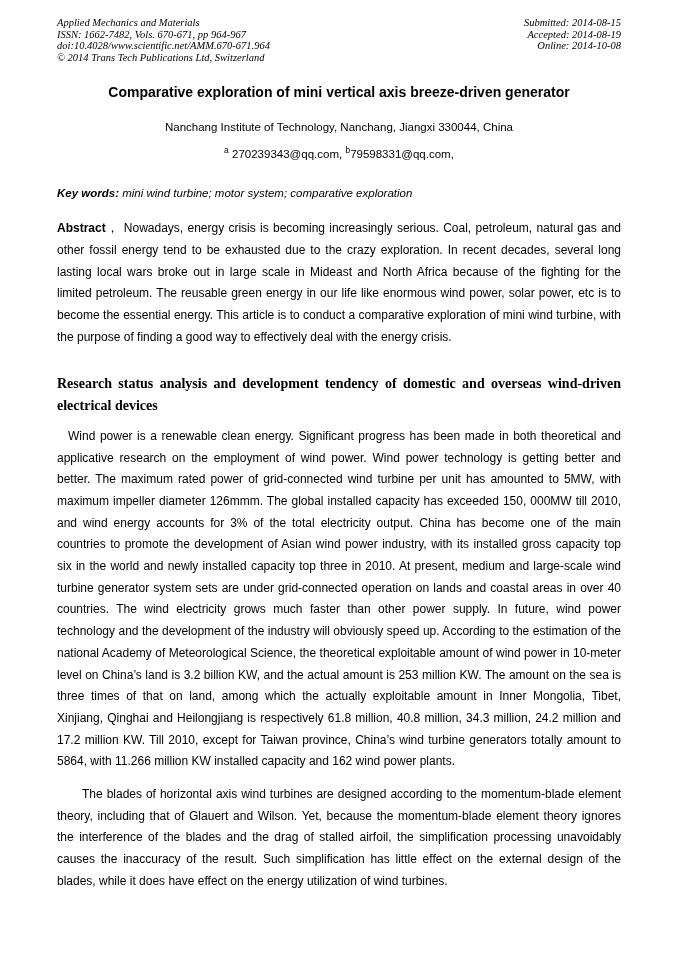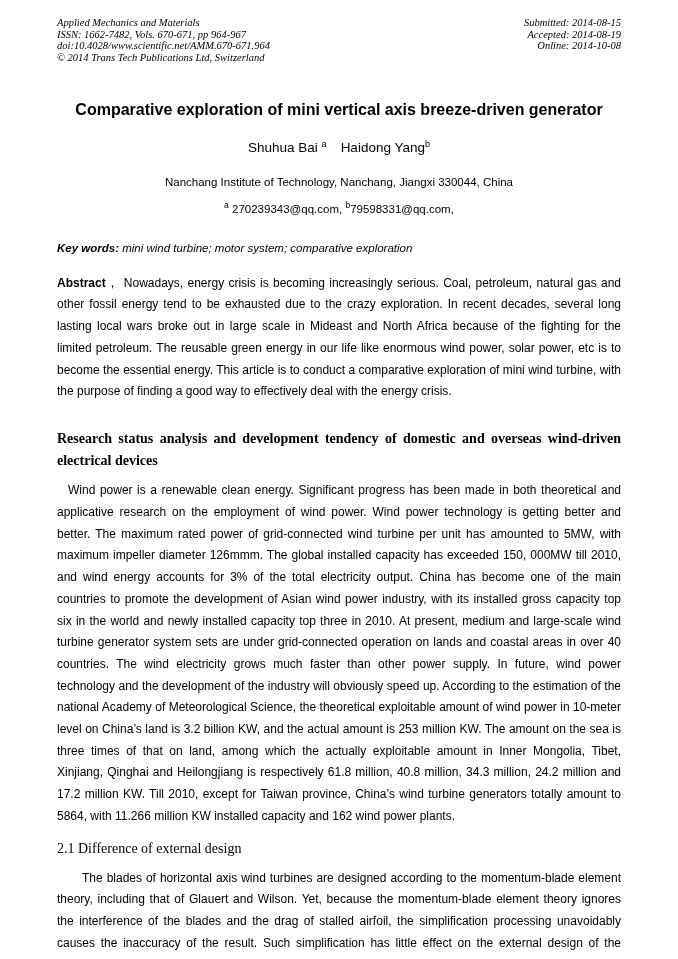--- a/index.html
+++ b/index.html
@@ -19,23 +19,23 @@
     justify-content: space-between;
     font-style: italic;
     font-size: 10.5px;
     line-height: 11.6px;
     font-family: "Liberation Serif", serif;
   }
   .meta-right { text-align: right; }
   .title {
     font-family: "Liberation Sans", sans-serif;
     font-weight: bold;
-    font-size: 16px;
+    font-size: 14px;
     text-align: center;
-    margin-top: 38px;
+    margin-top: 21px;
   }
   .authors {
     font-family: "Liberation Sans", sans-serif;
     font-size: 13.5px;
     text-align: center;
     margin-top: 19px;
   }
   .authors sup { font-size: 9px; }
   .author-gap { display: inline-block; width: 14px; }
   .affiliation {
@@ -97,40 +97,36 @@
     </div>
     <div class="meta-right">
       <div>Submitted: 2014-08-15</div>
       <div>Accepted: 2014-08-19</div>
       <div>Online: 2014-10-08</div>
     </div>
   </div>
 
   <h1 class="title">Comparative exploration of mini vertical axis breeze-driven generator</h1>
 
-  <div class="authors">
-    <span><span>Shuhua Bai</span> <sup>a</sup></span><span class="author-gap"></span><span><span>Haidong Yang</span><sup>b</sup></span>
-  </div>
 
   <div class="affiliation">Nanchang Institute of Technology, Nanchang, Jiangxi 330044, China</div>
 
   <div class="emails">
     <sup>a</sup><span> 270239343@qq.com, </span><sup>b</sup><span>79598331@qq.com,</span>
   </div>
 
   <div class="keywords">
     <span class="kw-label">Key words:</span><span> mini wind turbine; motor system; comparative exploration</span>
   </div>
 
   <p class="body-text abstract">
     <span class="ab-label">Abstract</span><span>，</span> <span>Nowadays, energy crisis is becoming increasingly serious. Coal, petroleum, natural gas and other fossil energy tend to be exhausted due to the crazy exploration. In recent decades, several long lasting local wars broke out in large scale in Mideast and North Africa because of the fighting for the limited petroleum. The reusable green energy in our life like enormous wind power, solar power, etc is to become the essential energy. This article is to conduct a comparative exploration of mini wind turbine, with the purpose of finding a good way to effectively deal with the energy crisis.</span>
   </p>
 
   <h2 class="section-heading sec1-heading">Research status analysis and development tendency of domestic and overseas wind-driven electrical devices</h2>
 
   <p class="body-text para-1">Wind power is a renewable clean energy. Significant progress has been made in both theoretical and applicative research on the employment of wind power. Wind power technology is getting better and better. The maximum rated power of grid-connected wind turbine per unit has amounted to 5MW, with maximum impeller diameter 126mmm. The global installed capacity has exceeded 150, 000MW till 2010, and wind energy accounts for 3% of the total electricity output. China has become one of the main countries to promote the development of Asian wind power industry, with its installed gross capacity top six in the world and newly installed capacity top three in 2010. At present, medium and large-scale wind turbine generator system sets are under grid-connected operation on lands and coastal areas in over 40 countries. The wind electricity grows much faster than other power supply. In future, wind power technology and the development of the industry will obviously speed up. According to the estimation of the national Academy of Meteorological Science, the theoretical exploitable amount of wind power in 10-meter level on China’s land is 3.2 billion KW, and the actual amount is 253 million KW. The amount on the sea is three times of that on land, among which the actually exploitable amount in Inner Mongolia, Tibet, Xinjiang, Qinghai and Heilongjiang is respectively 61.8 million, 40.8 million, 34.3 million, 24.2 million and 17.2 million KW. Till 2010, except for Taiwan province, China’s wind turbine generators totally amount to 5864, with 11.266 million KW installed capacity and 162 wind power plants.</p>
 
 
-  <p class="subsection">2.1 Difference of external design</p>
 
   <p class="body-text para-2">The blades of horizontal axis wind turbines are designed according to the momentum-blade element theory, including that of Glauert and Wilson. Yet, because the momentum-blade element theory ignores the interference of the blades and the drag of stalled airfoil, the simplification processing unavoidably causes the inaccuracy of the result. Such simplification has little effect on the external design of the blades, while it does have effect on the energy utilization of wind turbines.</p>
 
 </div>
 
 </body></html>

